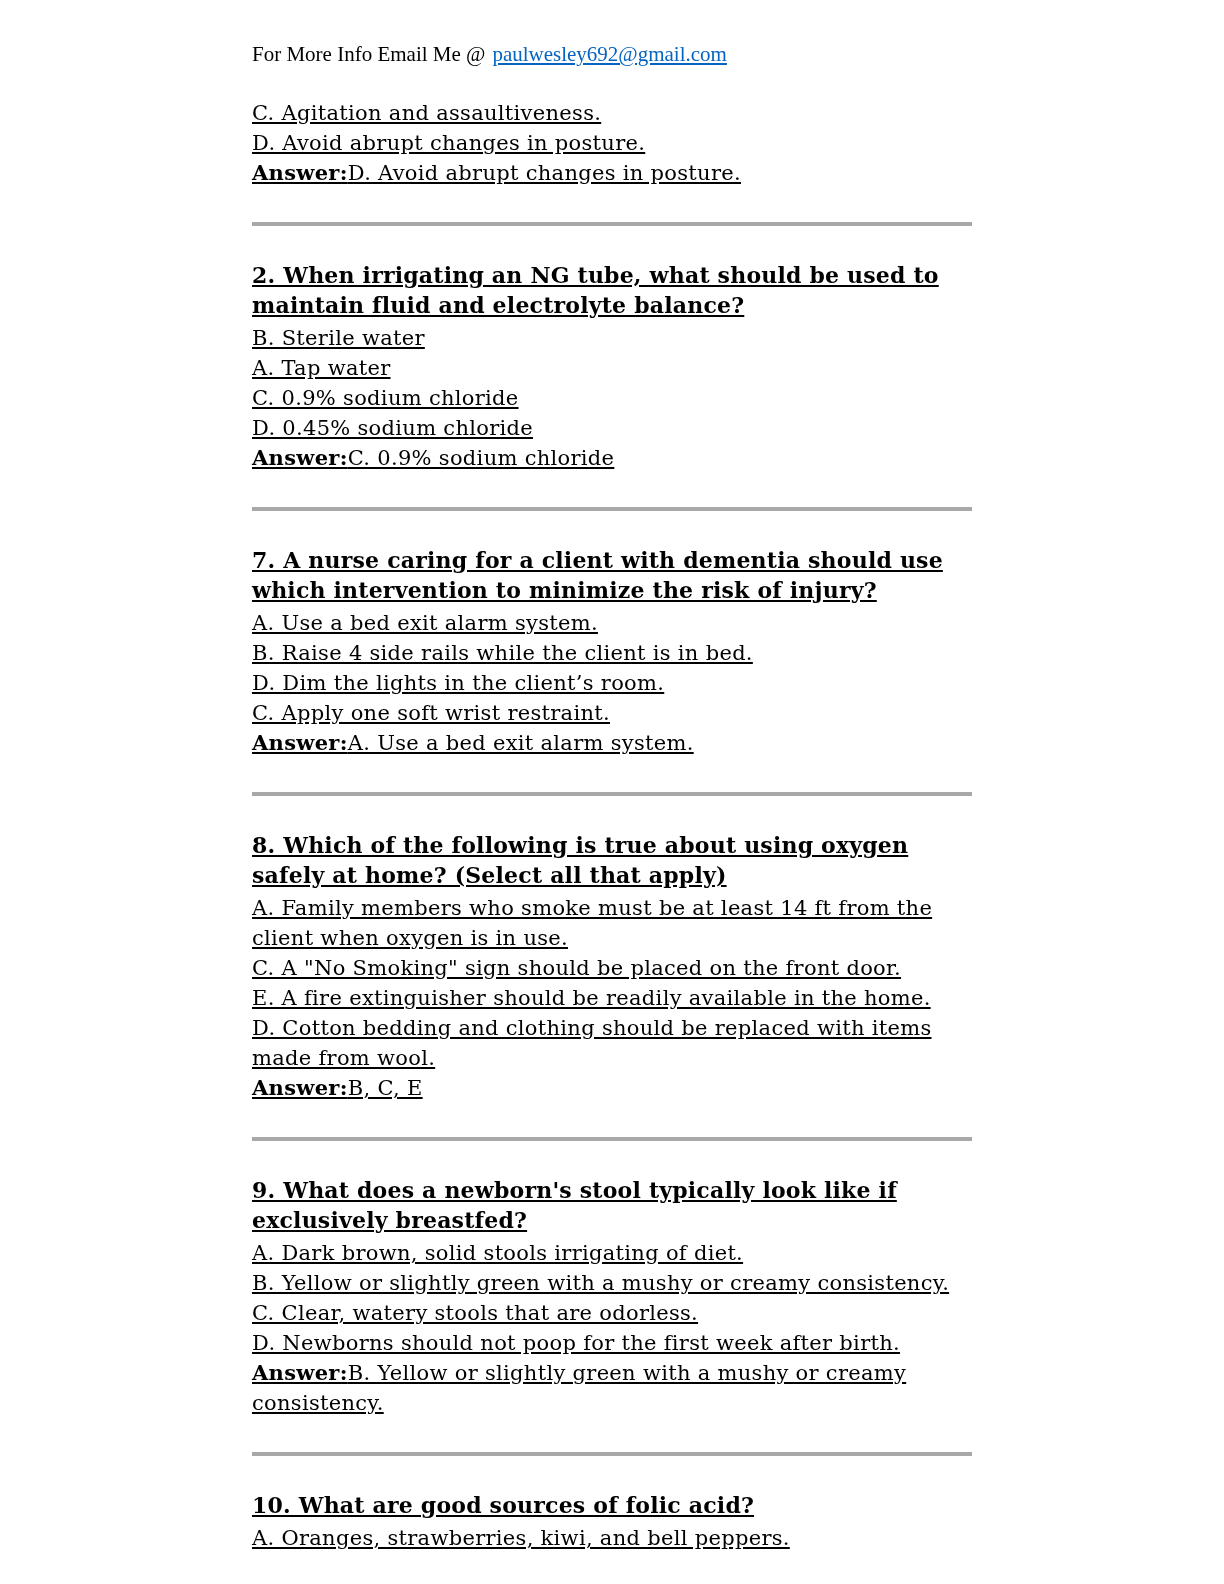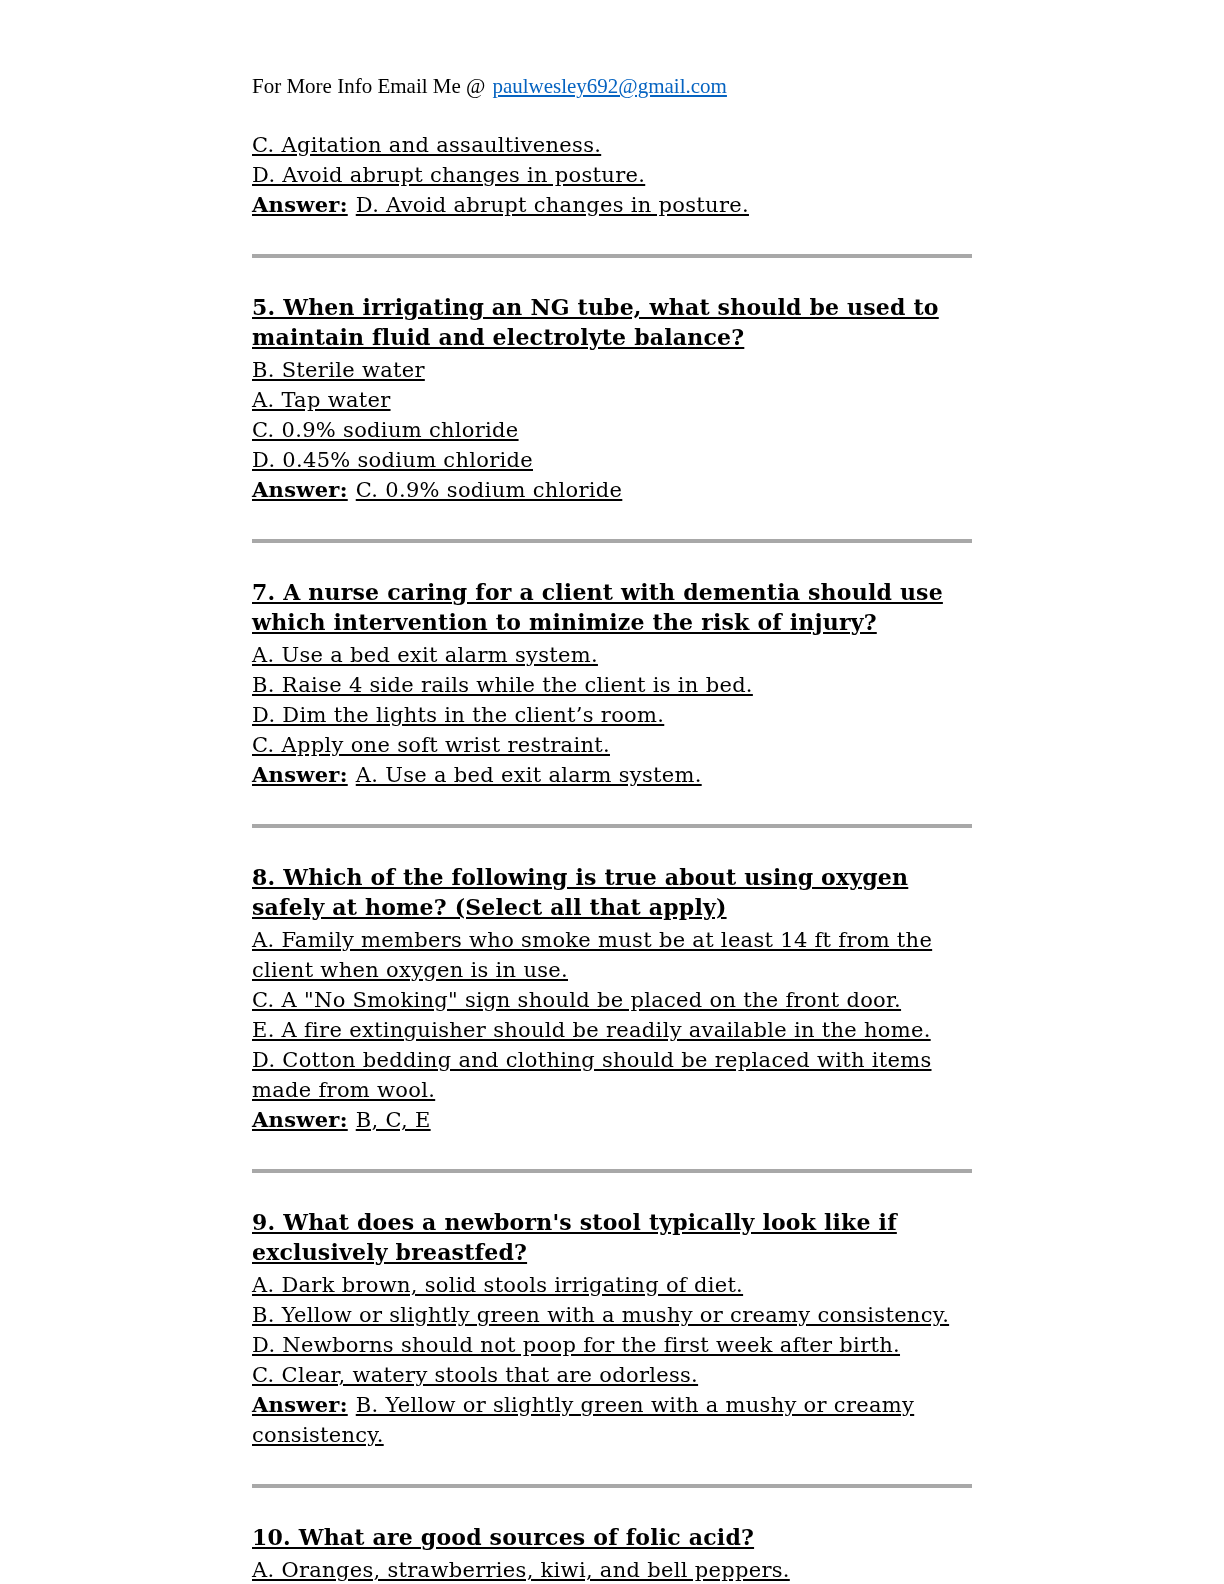--- a/index.html
+++ b/index.html
@@ -8,21 +8,21 @@
     background: #ffffff;
   }
   .page {
     position: relative;
     width: 988px;
     height: 1584px;
     margin: 0 auto;
     background: #ffffff;
     overflow: hidden;
     box-sizing: border-box;
-    padding: 72px 134px 0 134px;
+    padding: 40px 134px 0 134px;
     color: #000000;
     font-family: "DejaVu Serif", serif;
   }
   .doc-header {
     font-family: "Liberation Serif", serif;
     font-size: 21px;
     line-height: 28px;
     margin: 0 0 30px 0;
     color: #000000;
   }
@@ -46,21 +46,20 @@
   }
   .option, .answer {
     font-size: 21px;
     line-height: 30px;
     letter-spacing: 0.3px;
     margin: 0;
     font-family: "DejaVu Serif", serif;
   }
   .answer .answer-label {
     font-weight: 700;
-    margin-right: 8px;
   }
   hr.divider {
     border: none;
     height: 4px;
     background: #a8a8a8;
     margin: 34px 0 34px 0;
     width: 100%;
   }
 </style>
 </head>
@@ -74,21 +73,21 @@
 
   <section class="question">
     <p class="option">C. Agitation and assaultiveness.</p>
     <p class="option">D. Avoid abrupt changes in posture.</p>
     <p class="answer"><strong class="answer-label">Answer:</strong><span>D. Avoid abrupt changes in posture.</span></p>
   </section>
 
   <hr class="divider">
 
   <section class="question">
-    <h2 class="q-title">5. When irrigating an NG tube, what should be used to maintain fluid and electrolyte balance?</h2>
+    <h2 class="q-title">2. When irrigating an NG tube, what should be used to maintain fluid and electrolyte balance?</h2>
     <p class="option">B. Sterile water</p>
     <p class="option">A. Tap water</p>
     <p class="option">C. 0.9% sodium chloride</p>
     <p class="option">D. 0.45% sodium chloride</p>
     <p class="answer"><strong class="answer-label">Answer:</strong><span>C. 0.9% sodium chloride</span></p>
   </section>
 
   <hr class="divider">
 
   <section class="question">
@@ -110,22 +109,22 @@
     <p class="option">D. Cotton bedding and clothing should be replaced with items made from wool.</p>
     <p class="answer"><strong class="answer-label">Answer:</strong><span>B, C, E</span></p>
   </section>
 
   <hr class="divider">
 
   <section class="question">
     <h2 class="q-title">9. What does a newborn's stool typically look like if exclusively breastfed?</h2>
     <p class="option">A. Dark brown, solid stools irrigating of diet.</p>
     <p class="option">B. Yellow or slightly green with a mushy or creamy consistency.</p>
+    <p class="option">C. Clear, watery stools that are odorless.</p>
     <p class="option">D. Newborns should not poop for the first week after birth.</p>
-    <p class="option">C. Clear, watery stools that are odorless.</p>
     <p class="answer"><strong class="answer-label">Answer:</strong><span>B. Yellow or slightly green with a mushy or creamy consistency.</span></p>
   </section>
 
   <hr class="divider">
 
   <section class="question">
     <h2 class="q-title">10. What are good sources of folic acid?</h2>
     <p class="option">A. Oranges, strawberries, kiwi, and bell peppers.</p>
   </section>
 

